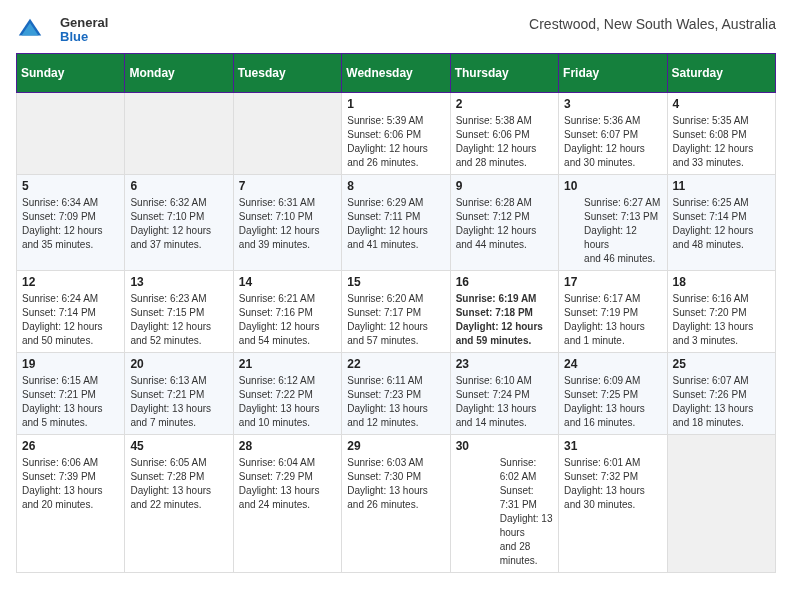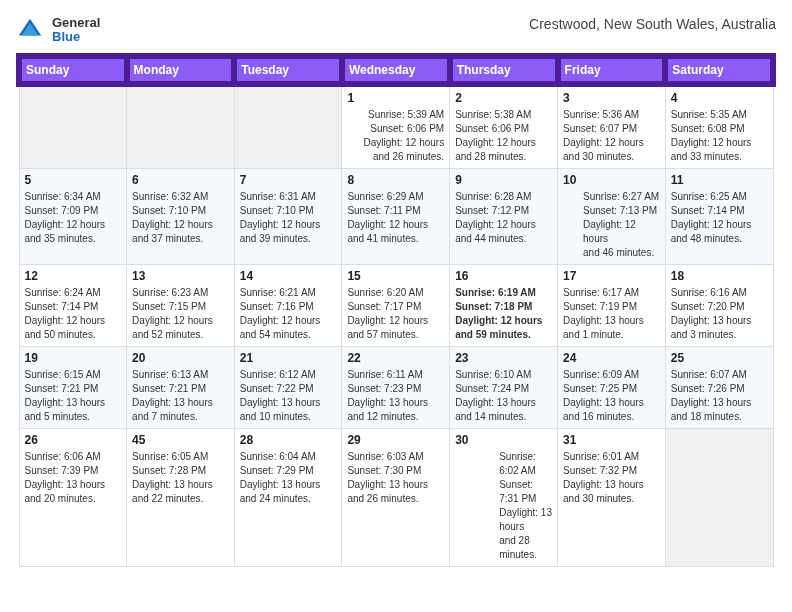--- a/index.html
+++ b/index.html
@@ -12,21 +12,21 @@
     }
     .header {
       display: flex;
       justify-content: space-between;
       align-items: flex-start;
       margin-bottom: 8px;
     }
     .logo {
       display: flex;
       align-items: center;
-      gap: 8px;
+      gap: 16px;
     }
     .logo-text {
       display: flex;
       flex-direction: column;
       font-size: 13px;
       font-weight: bold;
       line-height: 1.1;
     }
     .logo-general { color: #333; }
     .logo-blue { color: #1a6abf; }
@@ -45,27 +45,27 @@
     .subtitle {
       font-size: 14px;
       color: #444;
     }
     .calendar {
       width: 100%;
       border-collapse: collapse;
       border: 1px solid #ccc;
     }
     .calendar th {
-      background: #8b5cf6;
+      background: #15803d;
       color: #fff;
       font-size: 12px;
       font-weight: bold;
-      padding: 4px 4px;
+      padding: 12px 4px;
       text-align: left;
-      border: 6px solid #4c1d95;
+      border: 1px solid #4c1d95;
     }
     .calendar td {
       vertical-align: top;
       border: 1px solid #ddd;
       padding: 4px 5px;
       font-size: 10px;
       color: #333;
       min-height: 80px;
       width: 108px;
       background: #fff;
@@ -119,21 +119,21 @@
         <th>Saturday</th>
       </tr>
   </thead>
   <tbody id="calendar-body">
   <tr>
         <td class="empty-cell"></td>
         <td class="empty-cell"></td>
         <td class="empty-cell"></td>
         <td>
           <div class="day-num">1</div>
-          <div class="day-info" style="white-space: pre-line; text-align: right;">Sunrise: 5:39 AM
+          <div class="day-info" style="white-space: pre-line;">Sunrise: 5:39 AM
 Sunset: 6:06 PM
 Daylight: 12 hours
 and 26 minutes.</div>
         </td>
         <td>
           <div class="day-num">2</div>
           <div class="day-info" style="white-space: pre-line;">Sunrise: 5:38 AM
 Sunset: 6:06 PM
 Daylight: 12 hours
 and 28 minutes.</div>

